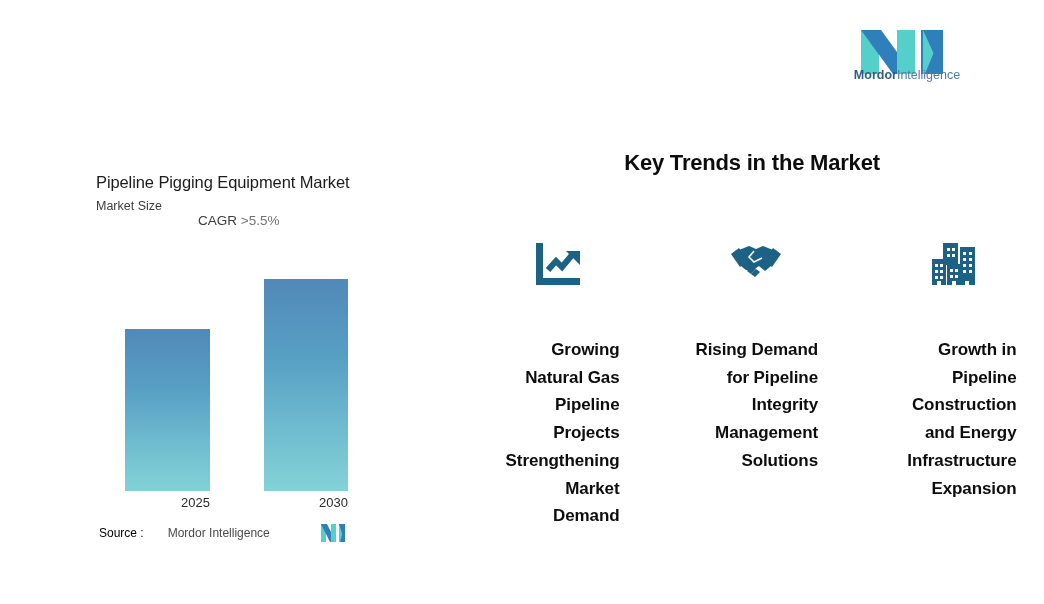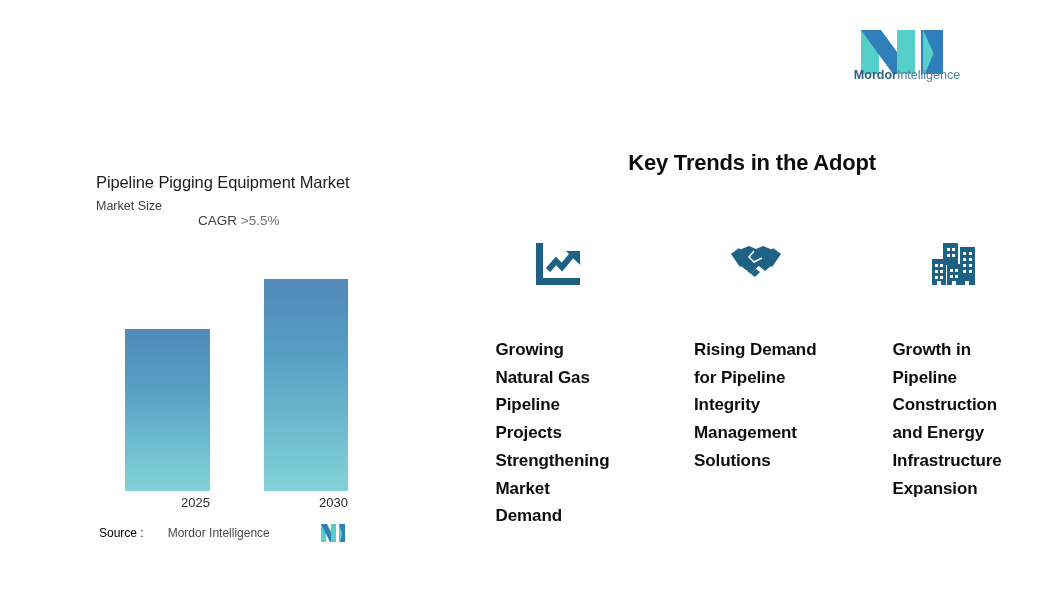--- a/index.html
+++ b/index.html
@@ -179,21 +179,21 @@
 
   .trend-icon {
     width: 52px;
     height: 48px;
     display: block;
     margin-bottom: 48px;
   }
 
   .trend-label {
     width: 124px;
-    text-align: left;
+    text-align: right;
     font-size: 17px;
     font-weight: bold;
     line-height: 1.63;
     color: #0d0d0d;
     word-break: break-word;
     letter-spacing: -0.1px;
   }
 </style>
 </head>
 <body>
@@ -250,21 +250,21 @@
         <polygon points="11,1 16,1 16,19 11,19" fill="#54cfc9"></polygon>
         <polygon points="19,1 24,1 24,19 19,19" fill="#54cfc9"></polygon>
         <polygon points="19,1 25,1 25,19" fill="#2e7fba"></polygon>
         <polygon points="25,1 25,19 20,19" fill="#2e7fba"></polygon>
       </svg>
     </div>
   </div>
 
   <div id="trends-panel">
 
-    <div id="trends-heading">Key Trends in the Adopt</div>
+    <div id="trends-heading">Key Trends in the Market</div>
 
     <div id="trends-row">
 
       <div class="trend-card">
         <span class="trend-icon">
           <svg width="52" height="48" viewBox="0 0 52 48" xmlns="http://www.w3.org/2000/svg">
             <path d="M4 3 h7 v35 h37 v7 h-44 z" fill="#1d6185"></path>
             <path d="M16 30 l8 -9 l6 6 l10 -12" fill="none" stroke="#1d6185" stroke-width="6" stroke-linejoin="miter"></path>
             <polygon points="48,11 48,25 34,11" fill="#1d6185"></polygon>
           </svg>

